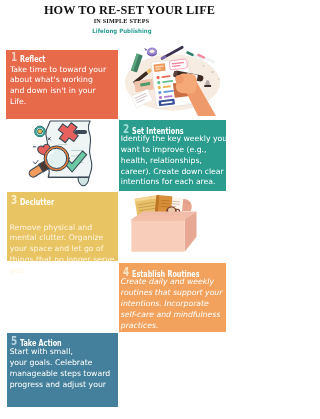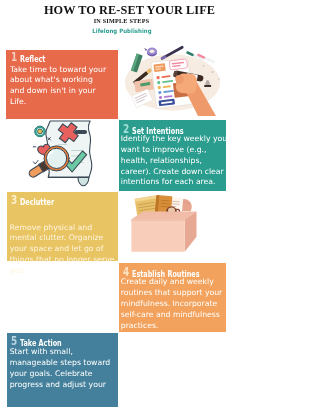--- a/index.html
+++ b/index.html
@@ -43,21 +43,21 @@
 
   .c1 .num{color:#f6cec1;} .c2 .num{color:#9fe0d6;} .c3 .num{color:#fcf0cd;}
   .c4 .num{color:#fde2c4;} .c5 .num{color:#b7d4e3;}
   .c3 .body{color:#fdf5e0;} .c3 .ttl{color:#ffffff;}
 
   
   .card .body{position:absolute;}
   .c1 .head{top:4.6px;} .c1 .body{top:15.0px;left:3.5px;}
   .c2 .head{top:5.4px;} .c2 .body{top:13.9px;left:2.2px;}
   .c3 .head{top:4.8px;} .c3 .body{top:14.5px;left:3.2px;margin-top:16px;}
-  .c4 .head{top:6.1px;} .c4 .body{top:14.4px;left:2.2px;}
+  .c4 .head{top:6.1px;} .c4 .body{top:14.4px;left:2.2px;font-style:italic;}
   .c5 .head{top:4.6px;} .c5 .body{top:14px;left:2.9px;}
 
   
   .ill{position:absolute;}
 </style>
 </head>
 <body>
 
 <div id="page">
 
@@ -348,32 +348,32 @@
   </div>
 
   <div class="card c4">
     <div class="head">
       <span class="num">4</span>
       <span class="ttl">Establish Routines</span>
     </div>
     <div class="body">
         <div>Create daily and weekly</div>
         <div>routines that support your</div>
-        <div>mindfulness. Incorporate</div>
+        <div>intentions. Incorporate</div>
         <div>self-care and mindfulness</div>
         <div>practices.</div>
       </div>
   </div>
 
   <div class="card c5">
     <div class="head">
       <span class="num">5</span>
       <span class="ttl">Take Action</span>
     </div>
     <div class="body">
         <div>Start with small,</div>
+        <div>your goals. Celebrate</div>
         <div>manageable steps toward</div>
-        <div>your goals. Celebrate</div>
         <div>progress and adjust your</div>
       </div>
   </div>
 
 </div>
 
 </body></html>

